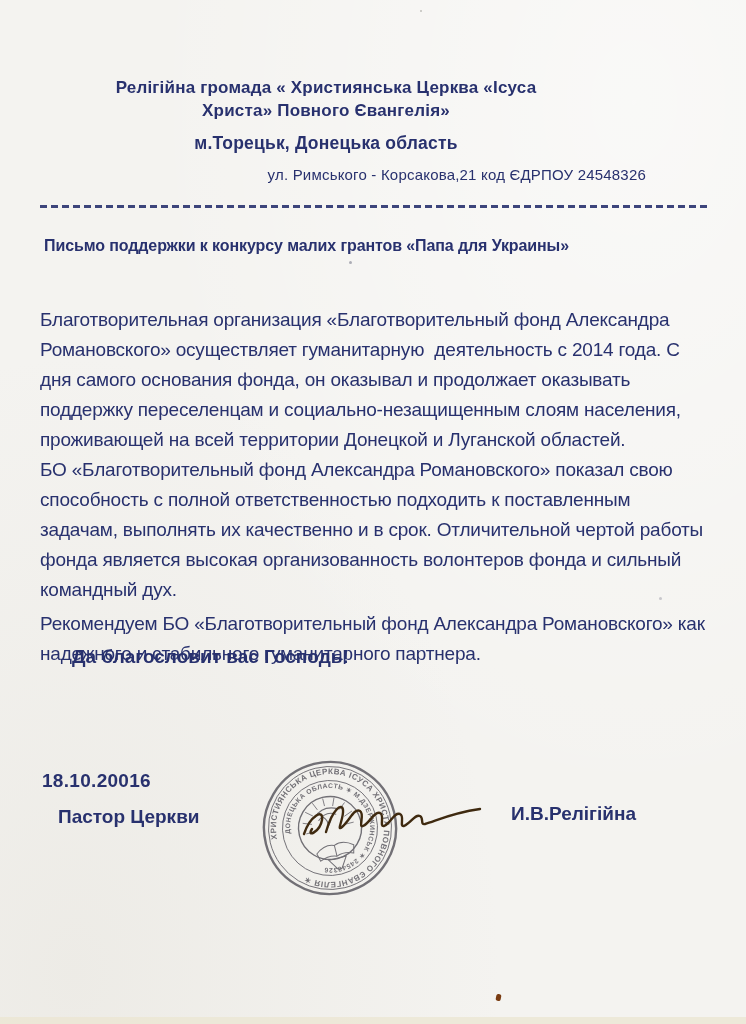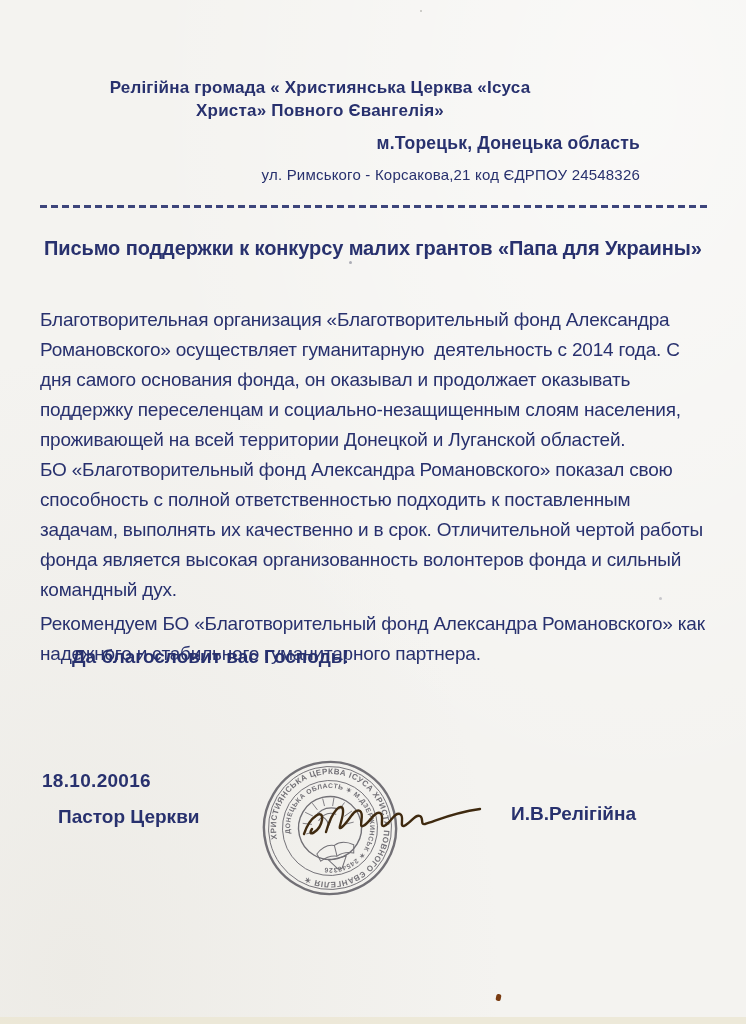--- a/index.html
+++ b/index.html
@@ -22,35 +22,35 @@
     background:
       radial-gradient(ellipse at 85% 10%, rgba(255,255,255,.5), transparent 55%),
       radial-gradient(ellipse at 10% 95%, rgba(205,200,185,.18), transparent 45%),
       var(--paper);
   }
   .bottom-edge{
     position:absolute;left:0;right:0;bottom:0;height:7px;
     background:#ebe6d1;opacity:.75;
   }
   .txt{position:absolute;color:var(--ink);}
-  .center{left:0;width:640px;text-align:center;}
+  .center{left:6px;width:640px;text-align:center;}
   .pre{white-space:pre;}
   .header-org{
     top:76px;font-size:17px;font-weight:bold;line-height:23px;
     letter-spacing:.2px;white-space:pre-line;
   }
-  .header-city{top:133px;font-size:17.5px;font-weight:bold;letter-spacing:.2px;text-align:right;}
+  .header-city{top:133px;font-size:17.5px;font-weight:bold;letter-spacing:.2px;}
   .header-address{top:166px;font-size:15px;font-weight:500;letter-spacing:.2px;text-align:right;}
   .dashline{
     position:absolute;left:40px;top:205px;width:668px;height:3px;
     background:repeating-linear-gradient(90deg,var(--ink) 0 7px,transparent 7px 11px);
     opacity:.9;
   }
   .doc-title{
-    left:44px;top:237px;font-size:20px;font-weight:bold;letter-spacing:-0.1px;
+    left:44px;top:237px;font-size:16px;font-weight:bold;letter-spacing:-0.1px;
   }
   .para{
     left:40px;font-size:19px;line-height:30px;letter-spacing:-0.2px;
     white-space:pre;
   }
   .para1{top:305px;}
   .para2{top:609px;}
   .blessing{left:72px;top:646px;font-size:19px;font-weight:bold;}
   .date{left:42px;top:742px;font-size:19px;font-weight:bold;letter-spacing:.3px;margin-top:28px;}
   .role{left:58px;top:806px;font-size:19px;font-weight:bold;}

